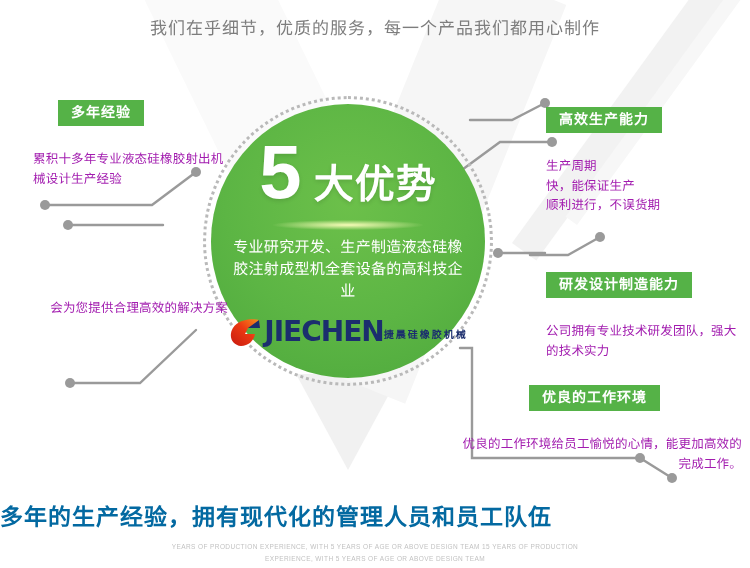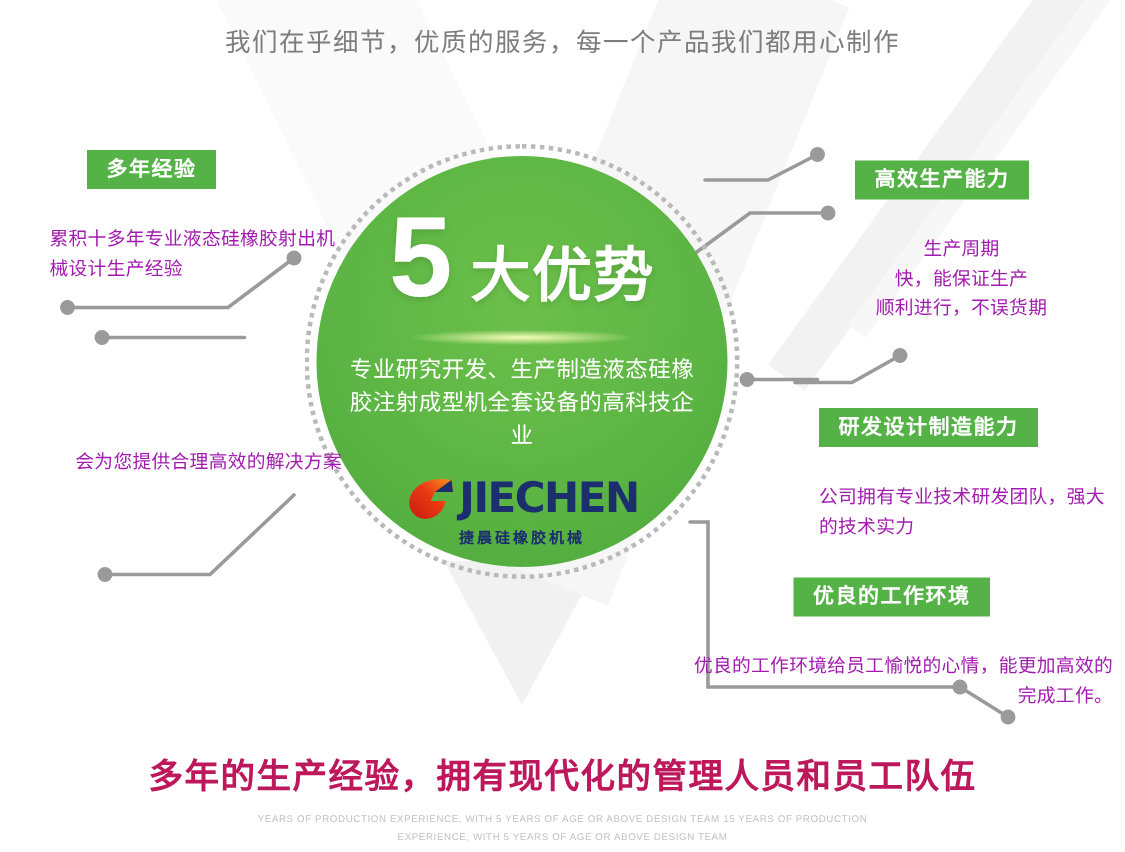--- a/index.html
+++ b/index.html
@@ -58,40 +58,40 @@
     width:150px;height:10px;margin:10px 0 6px 0;
     background:radial-gradient(ellipse at center, rgba(255,255,190,.95) 0%, rgba(255,255,190,0) 72%);
   }
   .hub-sub{
     color:#ffffff;font-size:15px;line-height:1.45;text-align:center;
     width:240px;letter-spacing:.3px;
   }
 
   
   .logo{
-    margin-top:16px;display:flex;flex-direction:column;align-items:center;
+    margin-top:16px;display:flex;flex-direction:row;align-items:center;
   }
   .logo-row{display:flex;align-items:center;}
   .logo-mark{width:34px;height:30px;margin-right:2px;}
   .logo-word{
     font-size:28px;font-weight:bold;color:#1b2e6e;letter-spacing:-1px;
     font-family:"DejaVu Sans",sans-serif;line-height:1;
   }
   .logo-cn{
     margin-top:3px;font-size:10px;color:#1b2e6e;font-weight:bold;letter-spacing:2px;
   }
 
   
   .top-headline{
     position:absolute;left:0;top:14px;width:750px;text-align:center;
     font-size:17px;color:#7d7d7d;letter-spacing:1px;
   }
   .foot-headline{
-    position:absolute;left:0;top:498px;width:750px;text-align:center;
-    font-size:23px;color:#be185d;font-weight:bold;letter-spacing:1px;
+    position:absolute;left:0;top:498px;width:750px;
+    font-size:23px;color:#0369a1;font-weight:bold;letter-spacing:1px;
   }
   .foot-en{
     position:absolute;left:0;top:541px;width:750px;text-align:center;
     font-size:6.5px;color:#c2c2c2;line-height:1.9;letter-spacing:.4px;
   }
 
   
   .feat{position:absolute;}
   .badge{
     display:inline-block;background:#55b247;color:#ffffff;
@@ -99,25 +99,25 @@
     line-height:1.1;
     margin-top:22px;
   }
   .feat-body{
     font-size:12.5px;color:#a21caf;line-height:1.55;margin-top:24px;letter-spacing:.2px;
   }
   .left-feat{text-align:left;}
   .f1{left:33px;top:78px;width:195px;}
   .f1 .badge{margin-left:25px;}
   .f2{left:20px;top:275px;width:208px;text-align:right;}
-  .f3{left:546px;top:85px;width:190px;text-align:center;}
+  .f3{left:546px;top:85px;width:190px;text-align:left;}
   .f3 .badge{margin-right:26px;}
   .f4{left:546px;top:250px;width:196px;text-align:left;}
   .f5{left:460px;top:363px;width:282px;text-align:right;}
-  .f5 .badge{margin-right:82px;}
+  .f5 .badge{margin-right:82px;font-family:Liberation Serif, serif;}
 
   
   .conn{position:absolute;left:0;top:0;width:750px;height:568px;pointer-events:none;}
 </style>
 </head>
 <body>
 
 <div id="stage">
 
   <div class="band band-a"></div>

